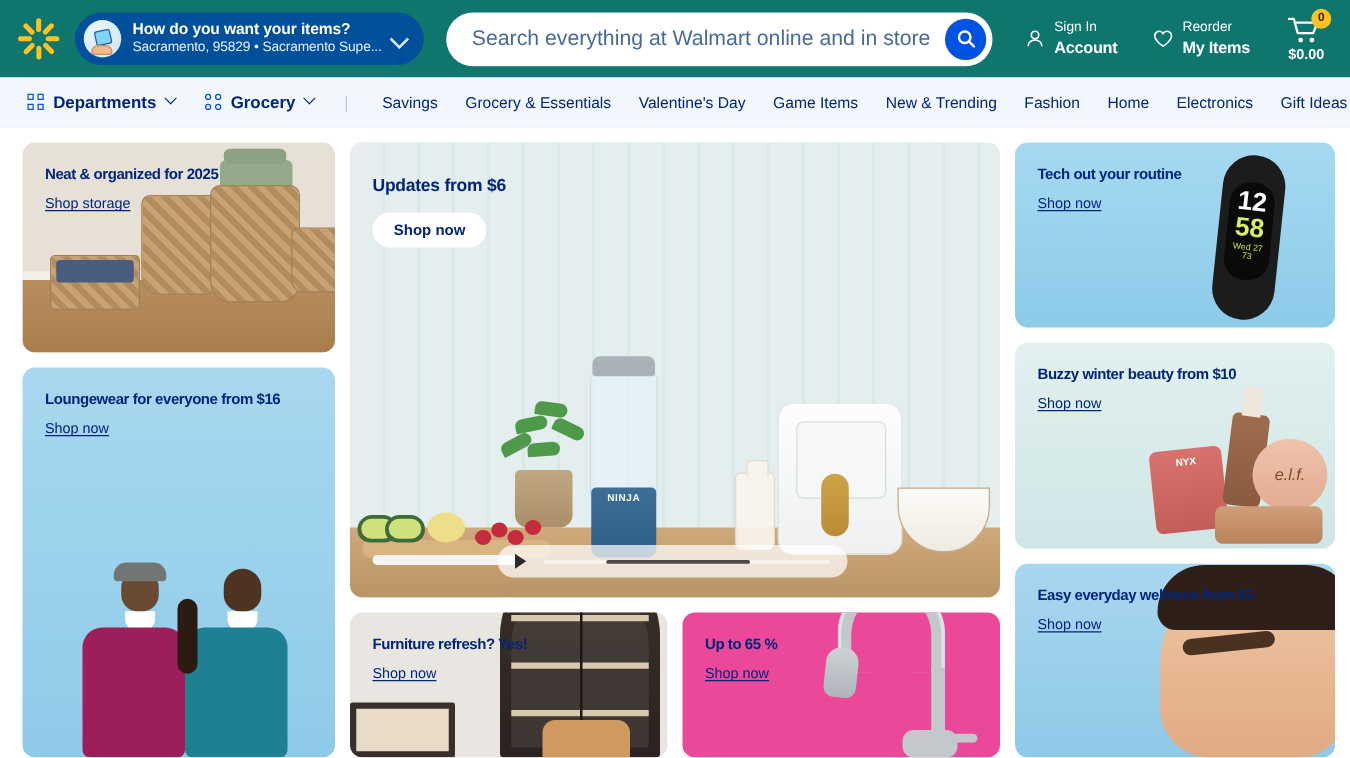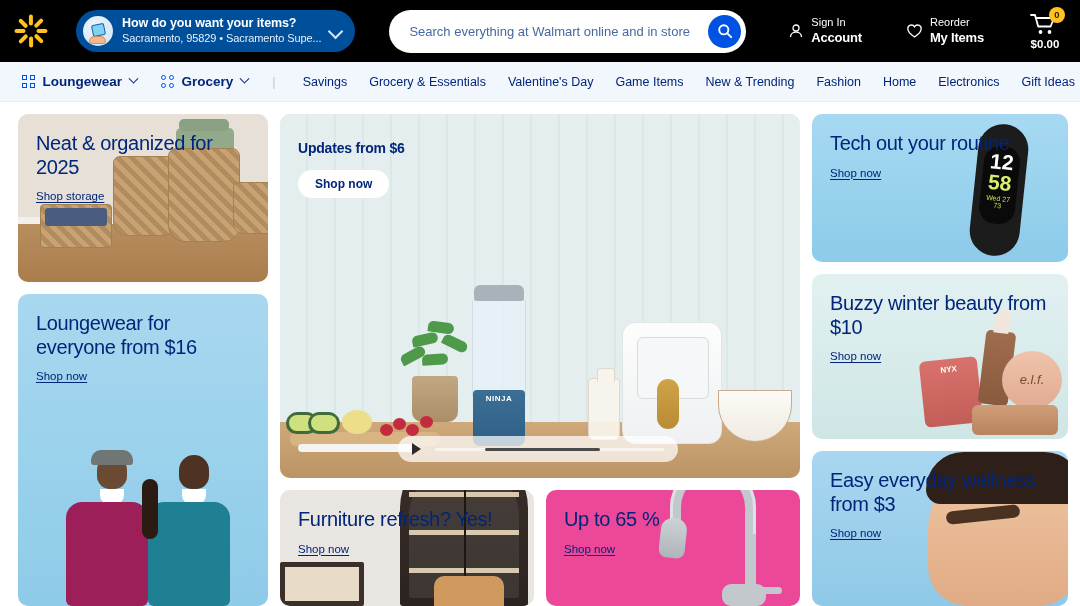--- a/index.html
+++ b/index.html
@@ -4,22 +4,22 @@
 <style>
   * { margin:0; padding:0; box-sizing:border-box; }
   body {
     width:1080px; height:606px; overflow:hidden;
     font-family:"Liberation Sans", sans-serif;
     background:#ffffff; color:#00257a;
   }
 
   
   .header {
-    height:62px; background:#000000; display:flex; align-items:center;
-    padding:0 14px; gap:28px;
+    height:62px; background:#0f766e; display:flex; align-items:center;
+    padding:0 14px; gap:12px;
   }
   .spark { width:34px; height:34px; flex:0 0 34px; position:relative; }
   .spark span {
     position:absolute; left:50%; top:50%; width:4.2px; height:11px;
     background:#ffc220; border-radius:2.5px; transform-origin:50% 50%;
   }
   .fulfill {
     display:flex; align-items:center; gap:9px; background:#004f9a;
     border-radius:22px; padding:6px 12px 6px 7px; height:42px; min-width:236px;
     cursor:pointer;
@@ -42,21 +42,21 @@
   .fulfill-txt .t1 { font-size:12.5px; font-weight:bold; color:#fff; letter-spacing:-0.1px; }
   .fulfill-txt .t2 { font-size:11px; color:#e8eff8; letter-spacing:-0.1px; }
   .chev { width:11px; height:11px; border-right:2px solid #dbe7f5; border-bottom:2px solid #dbe7f5;
           transform:rotate(45deg); margin-left:auto; margin-right:2px; flex:0 0 11px; }
 
   .search {
     flex:1; height:43px; background:#fff; border-radius:22px;
     display:flex; align-items:center; padding:0 5px 0 20px; margin:0 6px;
   }
   .search input {
-    flex:1; border:none; outline:none; font-size:13px;
+    flex:1; border:none; outline:none; font-size:17px;
     font-family:"Liberation Sans", sans-serif; color:#2e2f32;
   }
   .search input::placeholder { color:#46699e; }
   .search-btn {
     width:33px; height:33px; border-radius:50%; background:#0053e2;
     display:flex; align-items:center; justify-content:center; cursor:pointer; flex:0 0 33px;
   }
 
   .hdr-link { display:flex; align-items:center; gap:7px; color:#fff; cursor:pointer; padding:0 8px; }
   .hdr-link .lbl { line-height:1.25; }
@@ -90,21 +90,21 @@
   
   .grid {
     display:grid; grid-template-columns:250px 258px 250px 256px;
     gap:12px; padding:12px 12px 0 18px; height:504px;
   }
   .col { display:flex; flex-direction:column; gap:12px; }
   .tile {
     border-radius:10px; overflow:hidden; position:relative; cursor:pointer;
   }
   .tile .pad { position:absolute; left:18px; top:18px; right:14px; z-index:4; }
-  .tile h3 { font-size:20px; font-weight:normal; line-height:1.18; letter-spacing:-0.35px; color:#00257a; }
+  .tile h3 { font-size:12px; font-weight:bold; line-height:1.18; letter-spacing:-0.35px; color:#00257a; }
   .tile .shop {
     display:inline-block; margin-top:11px; font-size:11.5px; color:#00257a;
     text-decoration:underline; text-underline-offset:2px;
   }
 
   
   .t-storage { height:168px; background:#e6e0d7; }
   .t-storage .floor { position:absolute; left:0; right:0; bottom:0; height:58px;
     background:linear-gradient(#b98e5e,#a97c4c); }
   .t-storage .wall { position:absolute; left:0; right:0; bottom:58px; height:7px; background:#f3efe9; }
@@ -340,21 +340,21 @@
 </div>
 
 <div class="nav">
   <div class="nav-major">
     <div class="grid-ico">
         <i></i>
         <i></i>
         <i></i>
         <i></i>
       </div>
-    <span class="txt">Loungewear</span>
+    <span class="txt">Departments</span>
     <span class="nchev"></span>
   </div>
   <div class="nav-major">
     <div class="dots-ico">
         <i></i>
         <i></i>
         <i></i>
         <i></i>
       </div>
     <span class="txt">Grocery</span>

